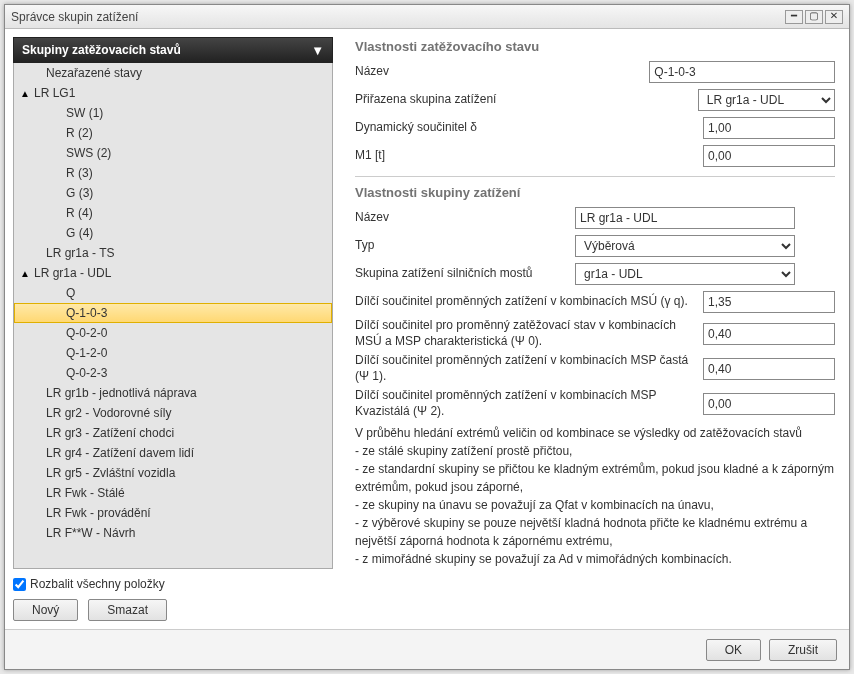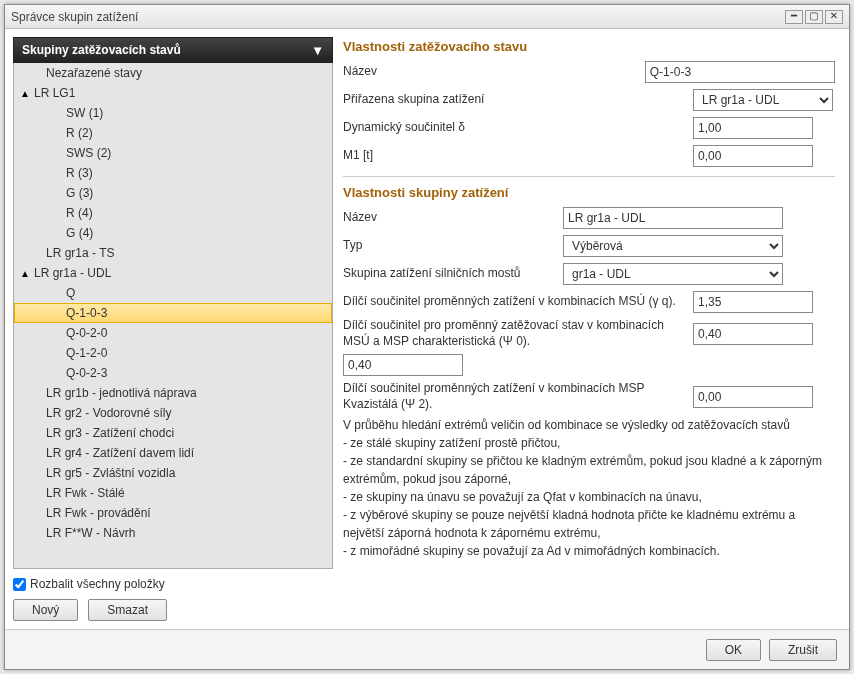--- a/index.html
+++ b/index.html
@@ -2,44 +2,44 @@
 <html><head>
 <meta charset="utf-8">
 <style>
 *{box-sizing:border-box;font-family:"Segoe UI",Tahoma,sans-serif;font-size:12px;color:#333}
 body{margin:0;background:#e8e8e8;padding:4px}
 .window{width:846px;height:666px;background:#fff;border:1px solid #888;box-shadow:0 0 4px rgba(0,0,0,.3);display:flex;flex-direction:column}
 .titlebar{height:24px;background:linear-gradient(#f7f7f7,#e4e4e4);border-bottom:1px solid #bbb;display:flex;align-items:center;padding:2px 6px;position:relative}
 .titlebar .title{font-size:12px;color:#444}
 .winbtns{margin-left:auto;display:flex;gap:2px}
 .winbtn{width:18px;height:14px;border:1px solid #999;background:#eee;font-size:10px;line-height:10px;text-align:center;cursor:pointer}
-.content{flex:1;display:flex;padding:8px;gap:10px;overflow:hidden}
+.content{flex:1;display:flex;padding:8px;gap:22px;overflow:hidden}
 .left{width:320px;display:flex;flex-direction:column}
 .treehdr{height:26px;background:linear-gradient(#444,#222);color:#fff;display:flex;align-items:center;padding:0 8px;border:1px solid #222}
 .treehdr span{color:#fff;font-weight:600}
 .filtericon{margin-left:auto;color:#ccc;font-size:13px}
 .tree{flex:1;border:1px solid #aaa;border-top:none;overflow-y:auto;background:#e5e5e5}
 .treerow{height:20px;display:flex;align-items:center;padding-left:6px;border-bottom:0;cursor:pointer;white-space:nowrap}
 .treerow.sel{background:linear-gradient(#ffe9a8,#ffd873);border:1px solid #e0b000;padding-left:5px}
 .arrow{display:inline-block;width:10px;text-align:center;color:#555;font-size:10px}
 .arrow.open{color:#000}
 .lbl{padding-left:2px}
 .pad1{padding-left:26px}.pad2{padding-left:46px}.pad0{padding-left:6px}
 .chkrow{margin:8px 0;display:flex;align-items:center;gap:4px}
 .chkrow input{margin:0}
 .btnrow{display:flex;gap:10px}
 .btn{height:22px;padding:0 18px;border:1px solid #888;background:linear-gradient(#f6f6f6,#e2e2e2);cursor:pointer;border-radius:2px}
 .right{flex:1;display:flex;flex-direction:column;overflow:hidden}
-.section-title{font-weight:700;font-size:13px;margin:2px 0 6px 0;color:#a16207}
+.section-title{font-weight:700;font-size:13px;margin:2px 0 6px 0;color:#737373}
 .proprow{display:flex;align-items:center;margin:4px 0;min-height:24px}
 .proprow .plabel{width:350px;padding-right:10px;line-height:1.3}
 .proprow .plabel.short{width:220px}
 .proprow .plabel.wide{width:350px}
 input.txt,select.sel{height:22px;border:1px solid #888;padding:0 4px;background:#fff}
-input.txt{width:120px}
+input.txt{width:132px}
 input.txt.wide{width:220px}
 select.sel{width:220px}
 .hr{border:none;border-top:1px solid #ccc;margin:8px 0}
 .infotext{margin-top:0;line-height:1.5;color:#333}
 .footer{height:40px;border-top:1px solid #ccc;display:flex;align-items:center;justify-content:flex-end;gap:8px;padding:0 12px;background:#f4f4f4}
 .scrollspace{overflow-y:auto;flex:1;padding-right:6px}
 </style>
 </head>
 <body>
 
@@ -187,20 +187,21 @@
 
         <div class="proprow">
           <div class="plabel wide">Dílčí součinitel proměnných zatížení v kombinacích MSÚ (γ q).</div>
           <input class="txt" value="1,35" style="">
         </div>
         <div class="proprow">
           <div class="plabel wide">Dílčí součinitel pro proměnný zatěžovací stav v kombinacích MSÚ a MSP charakteristická (Ψ 0).</div>
           <input class="txt" value="0,40" style="">
         </div>
         <div class="proprow">
+          <div class="plabel wide">Dílčí součinitel proměnných zatížení v kombinacích MSP častá  (Ψ 1).</div>
           <input class="txt" value="0,40" style="">
         </div>
         <div class="proprow">
           <div class="plabel wide">Dílčí součinitel proměnných zatížení v kombinacích MSP Kvazistálá  (Ψ 2).</div>
           <input class="txt" value="0,00" style="">
         </div>
 
         <div class="infotext">
           <div>V průběhu hledání extrémů veličin od kombinace se výsledky od zatěžovacích stavů</div>
           <div>- ze stálé skupiny zatížení prostě přičtou,</div>

